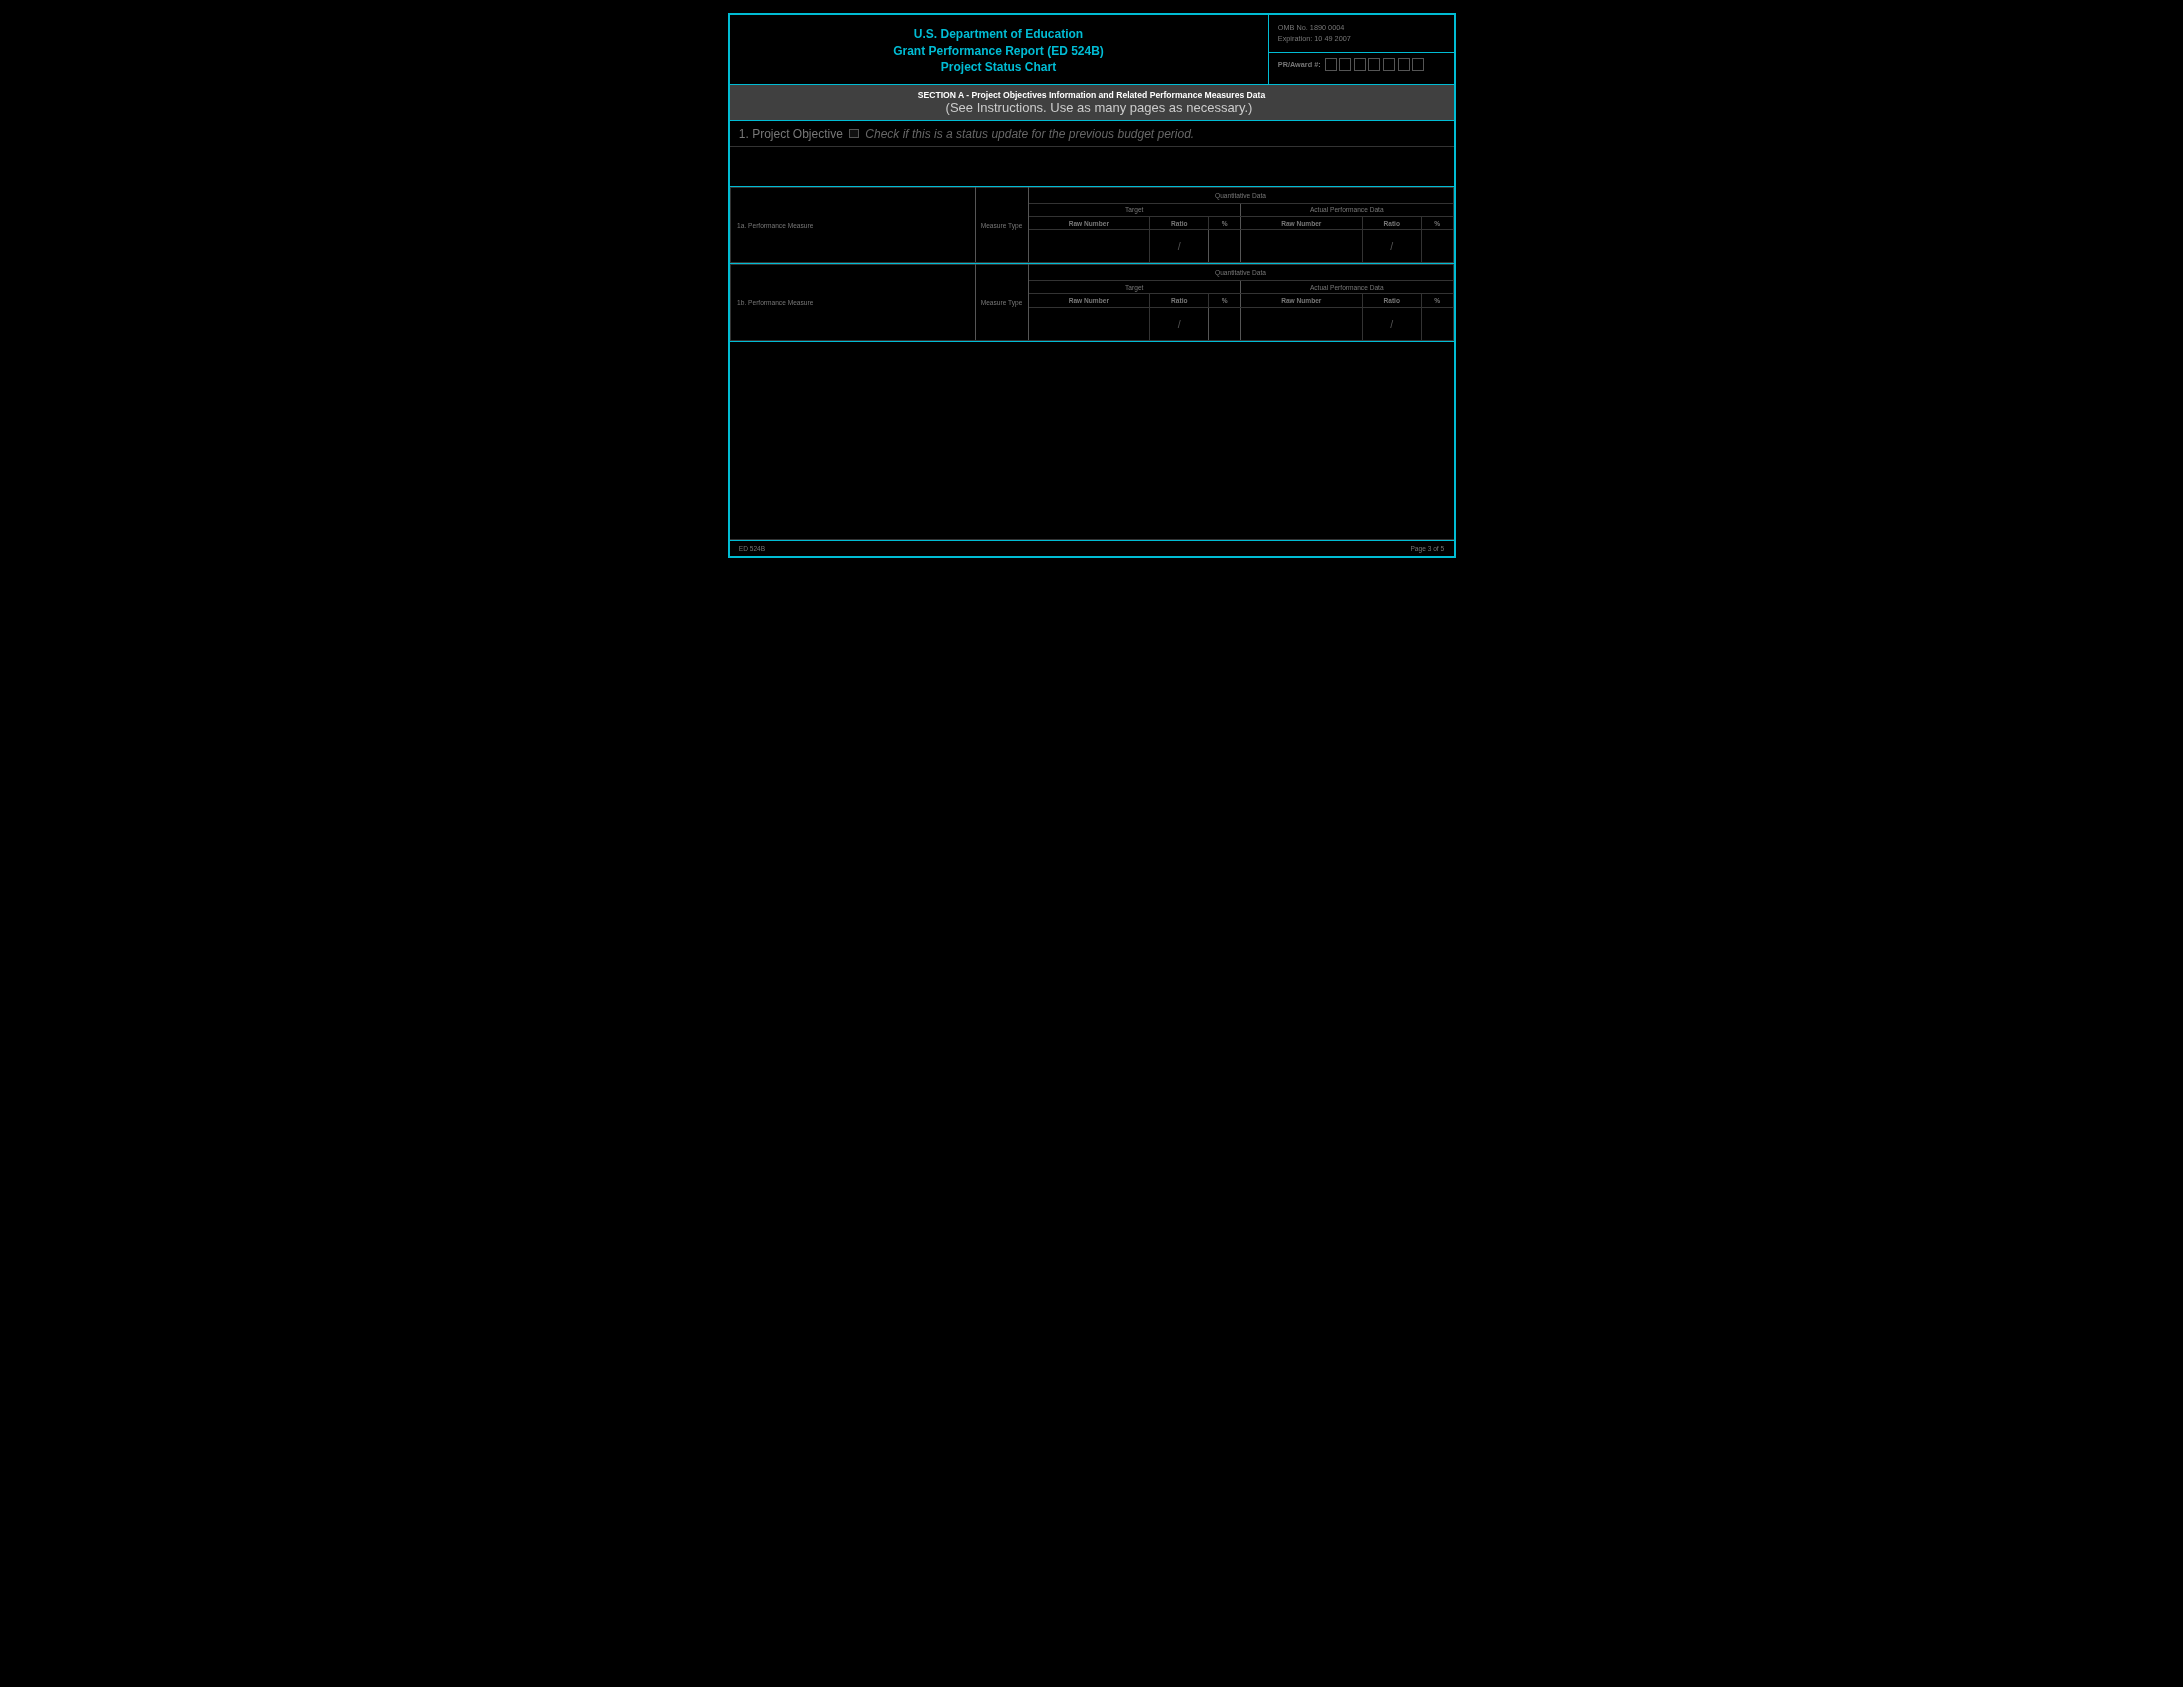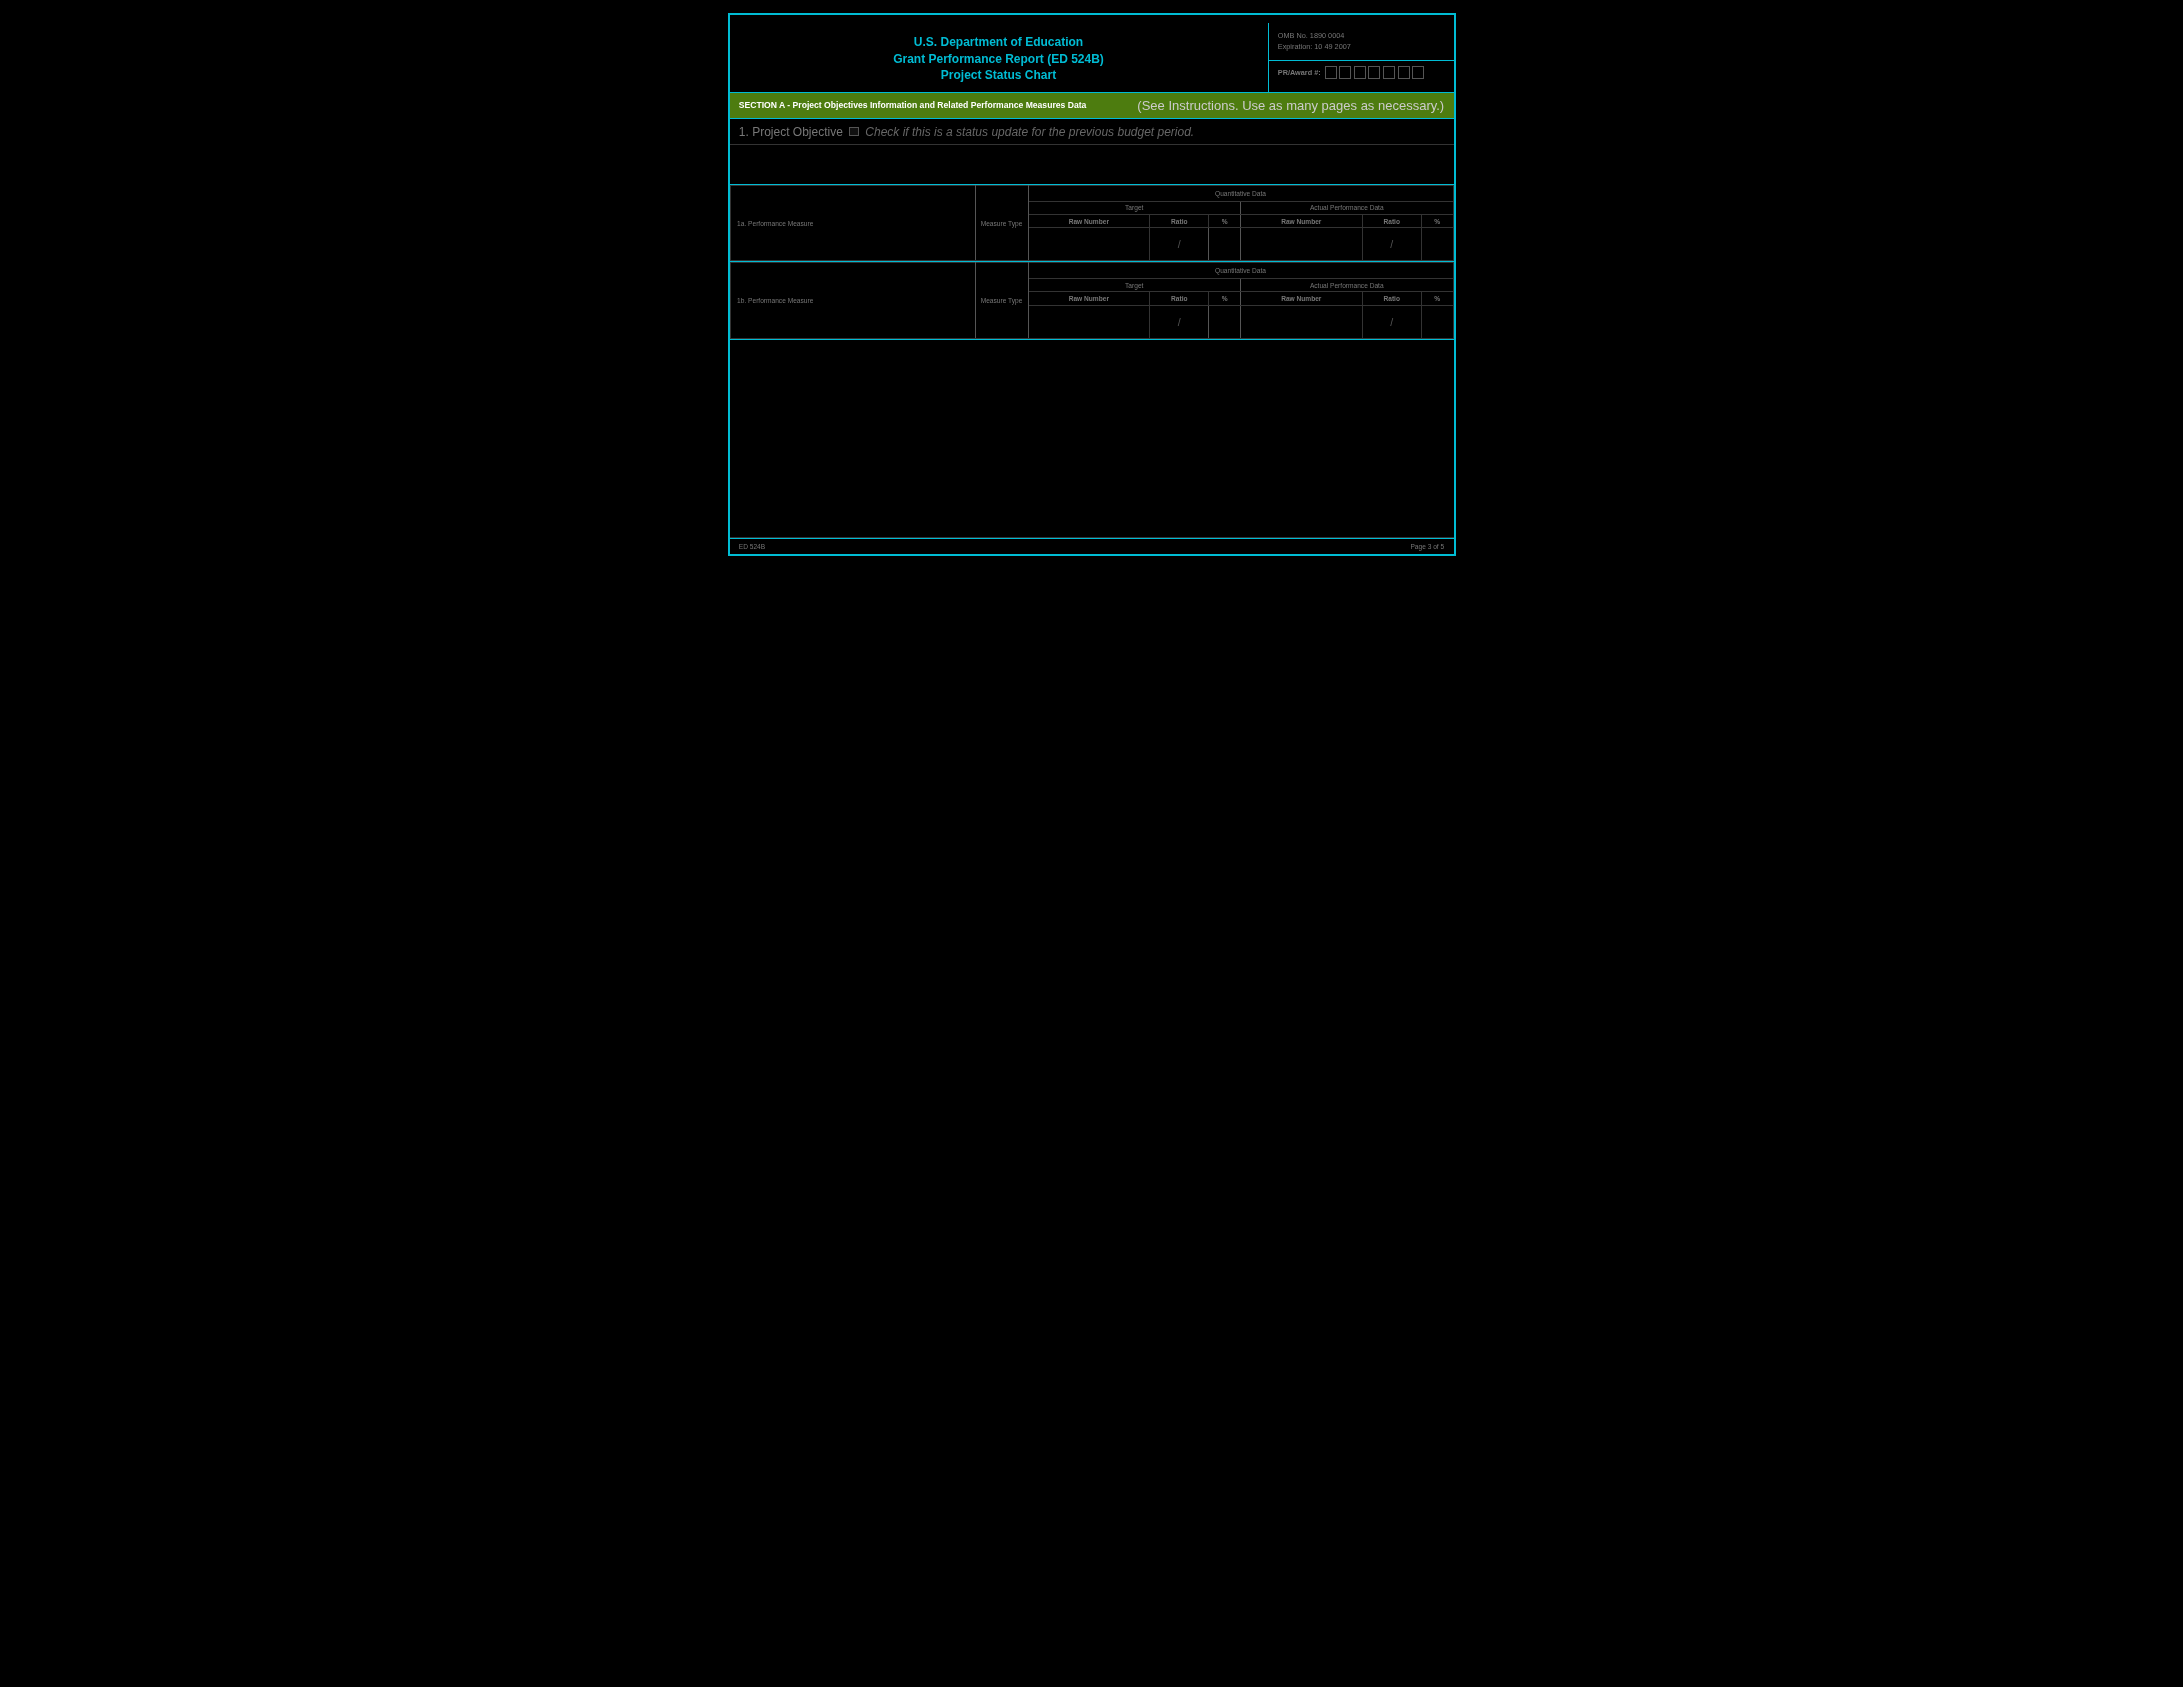--- a/index.html
+++ b/index.html
@@ -19,21 +19,20 @@
       width: 728px;
       border: 2px solid #00bcd4;
       position: relative;
       padding: 0;
     }
 
     
     .header {
       display: flex;
       border-bottom: 1.3px solid #00bcd4;
-      margin-top: 8px;
     }
 
     .header-left {
       flex: 1;
       text-align: center;
       padding: 12px 13.2px 9.3px;
       border-right: 1.3px solid #00bcd4;
     }
 
     .header-left .title-line1 {
@@ -94,23 +93,24 @@
       width: 12px;
       height: 13.2px;
       border: 0.7px solid #555;
     }
 
     
     .section-header {
       display: flex;
       align-items: center;
       justify-content: space-between;
-      background: #4d7c0f;
+      background: #404040;
       border-bottom: 1.3px solid #00bcd4;
       padding: 5.3px 9.3px;
+      flex-direction: column;
     }
 
     .section-title {
       color: #fff;
       font-size: 8.6px;
       font-weight: bold;
     }
 
     .section-note {
       color: #ccc;

